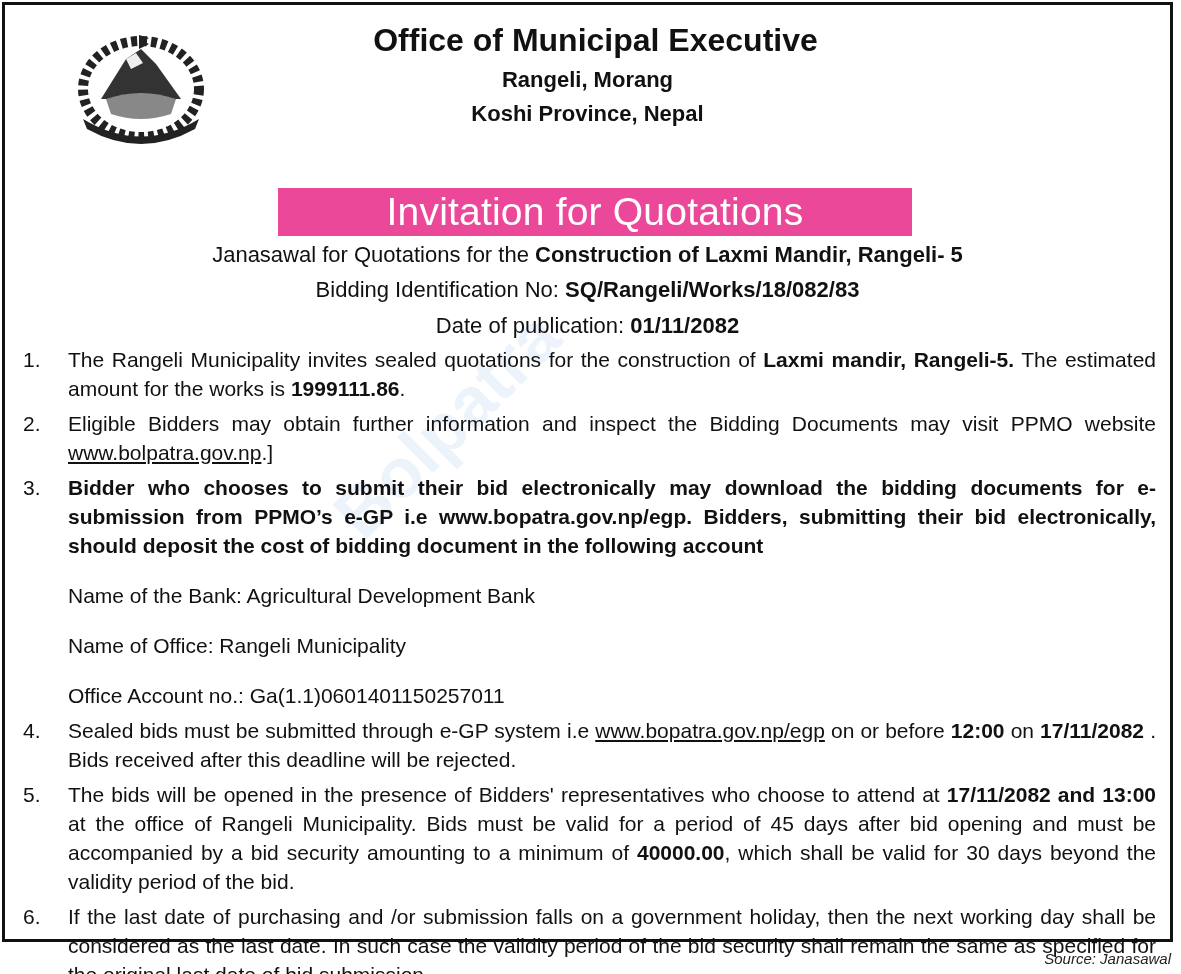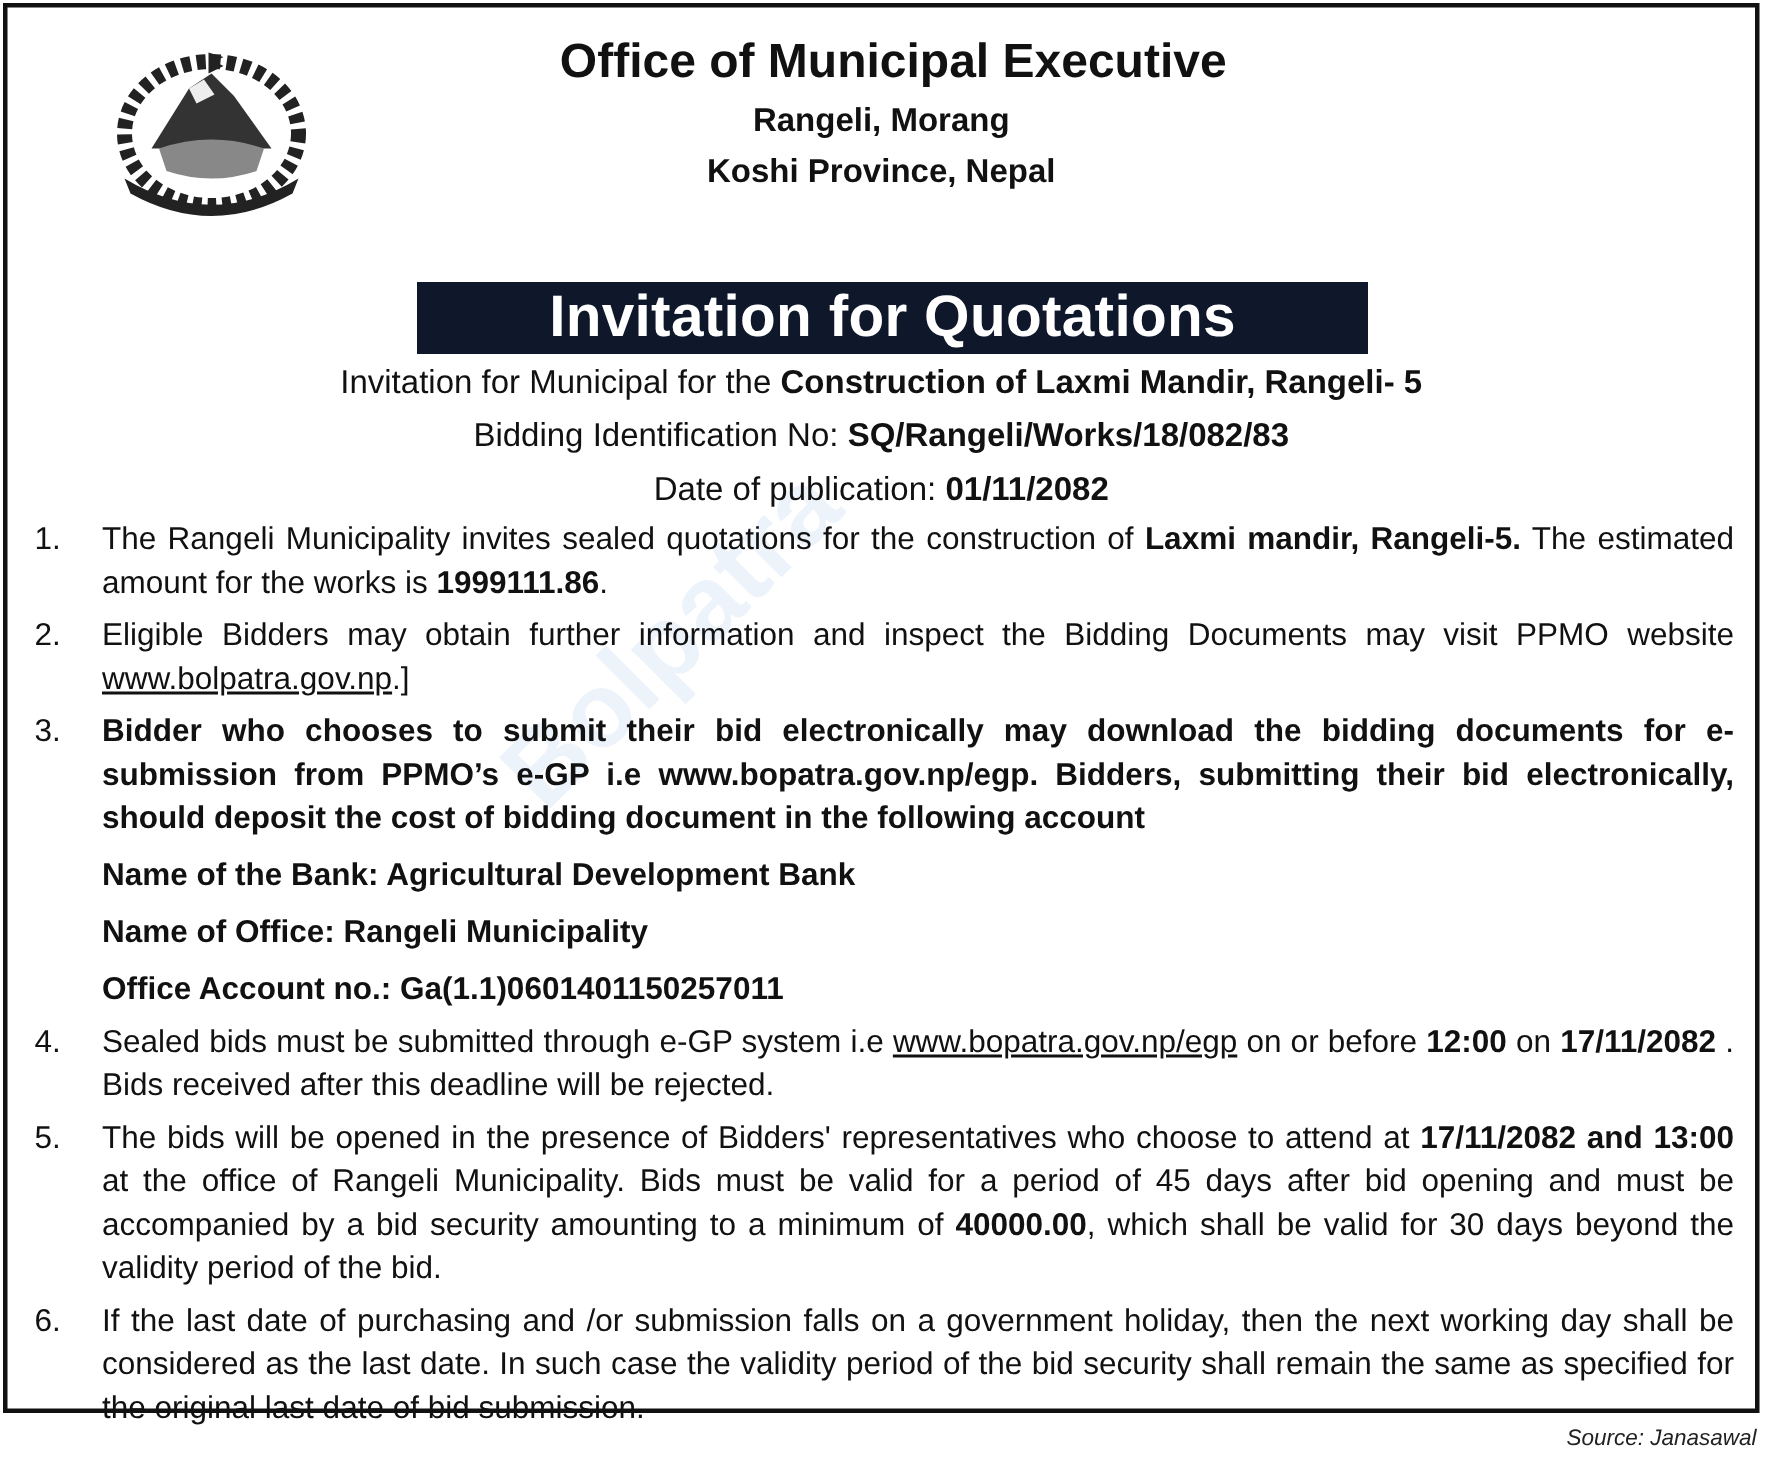--- a/index.html
+++ b/index.html
@@ -6,29 +6,29 @@
   body { width: 1181px; height: 974px; position: relative; overflow: hidden;
          font-family: "Liberation Sans", sans-serif; color: #111; }
   .frame { position: absolute; left: 2px; top: 2px; width: 1171px; height: 940px;
            border: 3px solid #111; box-sizing: border-box; background: #fff; }
   .emblem { position: absolute; left: 66px; top: 24px; width: 140px; height: 118px; }
   .header { position: absolute; left: 0; right: 0; top: 12px; text-align: center; }
   .h1 { font-weight: bold; font-size: 37px; line-height: 48px; }
   .h2 { font-weight: bold; font-size: 32px; line-height: 46px; padding-left: 16px; }
   .h3 { font-weight: bold; font-size: 22px; line-height: 34px; }
   .banner { position: absolute; left: 273px; top: 183px; width: 634px; height: 48px;
-            background: #0f172a; color: #fff; text-align: center; font-weight: bold;
+            background: #ec4899; color: #fff; text-align: center; font-weight: normal;
             font-size: 39px; line-height: 48px; letter-spacing: 0.2px; }
   .sub { position: absolute; left: 0; right: 0; text-align: center; font-size: 22px; line-height: 30px; }
   .sub b { font-weight: bold; }
   .list { position: absolute; left: 14px; right: 14px; top: 340px; font-size: 21px; line-height: 29px; }
   .item { position: relative; padding-left: 49px; margin-bottom: 6px; text-align: justify; }
   .num { position: absolute; left: 4px; top: 0; }
   .u { text-decoration: underline; margin-top: 28px; }
-  .sub-line { display: block; margin-top: 9px; font-weight: bold; }
+  .sub-line { display: block; margin-top: 21px; font-weight: normal; }
   .source { position: absolute; right: 10px; top: 950px; font-style: italic; font-size: 15px; color: #222; text-align: right; }
   .wm { position: absolute; color: rgba(80,140,220,0.10); font-weight: bold; font-size: 70px;
         transform: rotate(-45deg); left: 300px; top: 380px; pointer-events: none; }
 </style>
 </head>
 <body>
 
 <div class="frame">
   <div class="wm">Bolpatra</div>
 
@@ -43,21 +43,21 @@
 
   <div class="header">
     <div class="h2">Office of Municipal Executive</div>
     <div class="h3">Rangeli, Morang</div>
     <div class="h3">Koshi Province, Nepal</div>
   </div>
 
   <div class="banner">Invitation for Quotations</div>
 
   <div class="sub" style="top:235px">
-    <span>Invitation for Municipal for the </span><b>Construction of Laxmi Mandir, Rangeli- 5</b>
+    <span>Janasawal for Quotations for the </span><b>Construction of Laxmi Mandir, Rangeli- 5</b>
   </div>
   <div class="sub" style="top:270px">
     <span>Bidding Identification No: </span><b>SQ/Rangeli/Works/18/082/83</b>
   </div>
   <div class="sub" style="top:306px">
     <span>Date of publication: </span><b>01/11/2082</b>
   </div>
 
   <div class="list">
     <div class="item">

